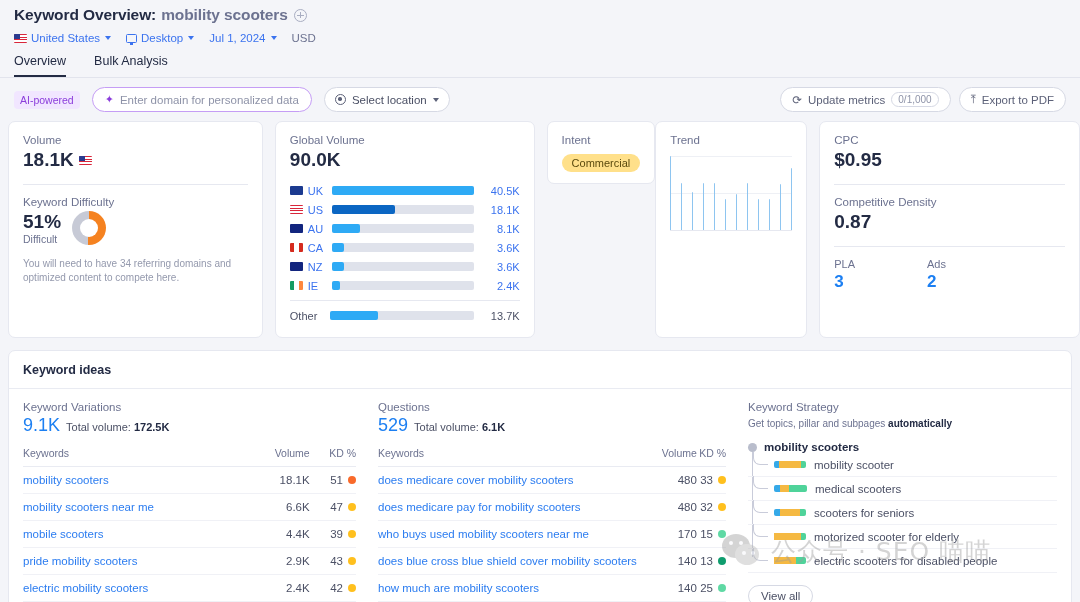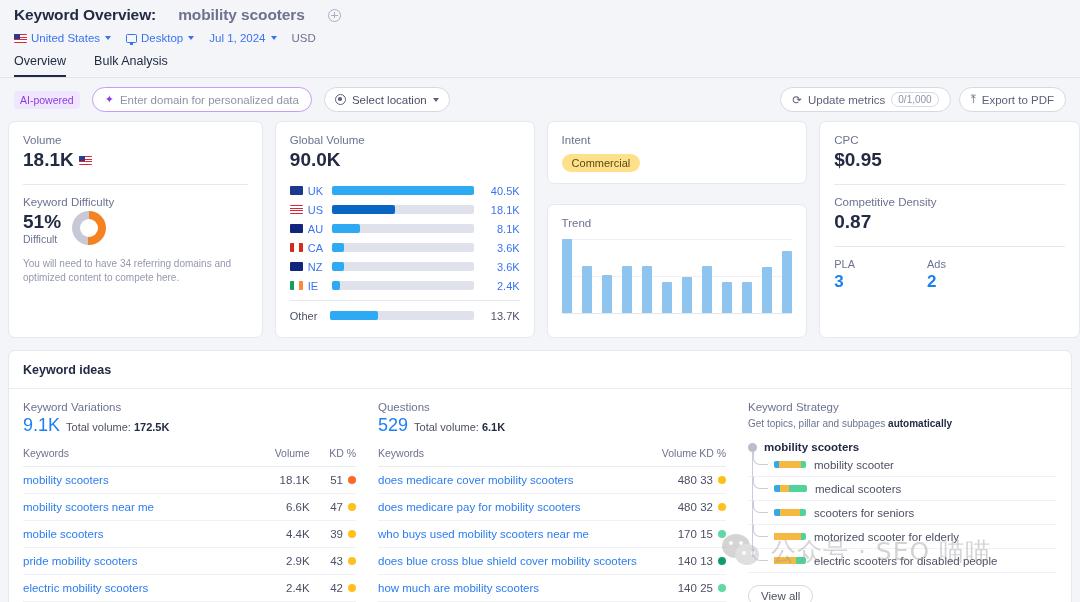--- a/index.html
+++ b/index.html
@@ -7,21 +7,21 @@
     width: 1080px; height: 602px;
     background: #f4f5f9;
     font-family: "Liberation Sans", sans-serif;
     color: #232b44;
     overflow: hidden;
   }
   .page { position: relative; width: 1080px; height: 602px; }
 
   
   .header { padding: 6px 14px 0 14px; background: #f4f5f9; }
-  .title-row { display: flex; align-items: center; gap: 22px; }
+  .title-row { display: flex; align-items: center; gap: 5px; }
   .title-main { font-size: 15.5px; font-weight: bold; color: #232b44; letter-spacing: -0.1px; }
   .title-kw { font-size: 15.5px; font-weight: bold; color: #6c7290; letter-spacing: -0.1px; }
   .plus-circle {
     width: 13px; height: 13px; border-radius: 50%;
     border: 1.2px solid #a9aec2; position: relative; display: inline-block;
     margin-left: 1px;
   }
   .plus-circle::before, .plus-circle::after {
     content: ""; position: absolute; background: #a9aec2;
   }
@@ -75,21 +75,21 @@
   .pill-count {
     border: 1px solid #d6d9e4; border-radius: 9px; padding: 0 6px; font-size: 10px;
     color: #8e93a8; line-height: 13px;
   }
 
   
   .cards { display: flex; gap: 12px; padding: 0 0 0 8px; }
   .card { background: #fff; border-radius: 7px; border: 1px solid #e6e8f0; }
   .c-vol { width: 256px; padding: 12px 14px; }
   .c-glob { width: 261px; padding: 12px 14px; }
-  .c-mid { width: 262px; display: flex; flex-direction: column; gap: 20px; background: transparent; border: none; }
+  .c-mid { width: 262px; display: flex; flex-direction: row; gap: 0; background: transparent; border: none; }
   .c-cpc { width: 262px; padding: 12px 14px; }
 
   .metric-label { font-size: 11.5px; color: #6c7290; margin-bottom: 3px; }
   .metric-value { font-size: 19px; font-weight: bold; color: #232b44; display: flex; align-items: center; gap: 5px; }
   .card-sep { height: 1px; background: #e6e8f0; margin: 13px 0 11px 0; }
 
   .kd-row { display: flex; align-items: center; gap: 11px; margin-top: 2px; }
   .kd-num { font-size: 19px; font-weight: bold; color: #232b44; line-height: 20px; }
   .kd-sub { font-size: 10.5px; color: #6c7290; margin-top: 1px; }
   .donut {

